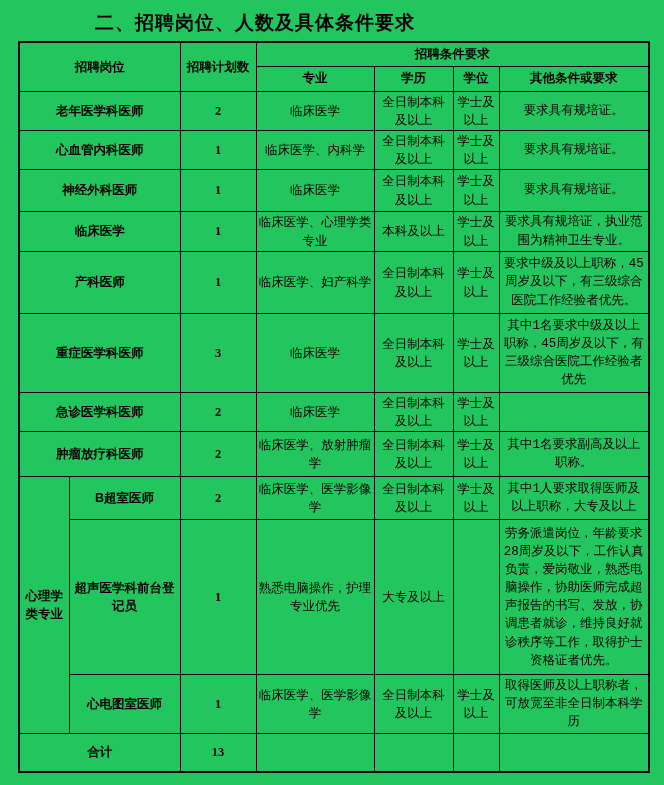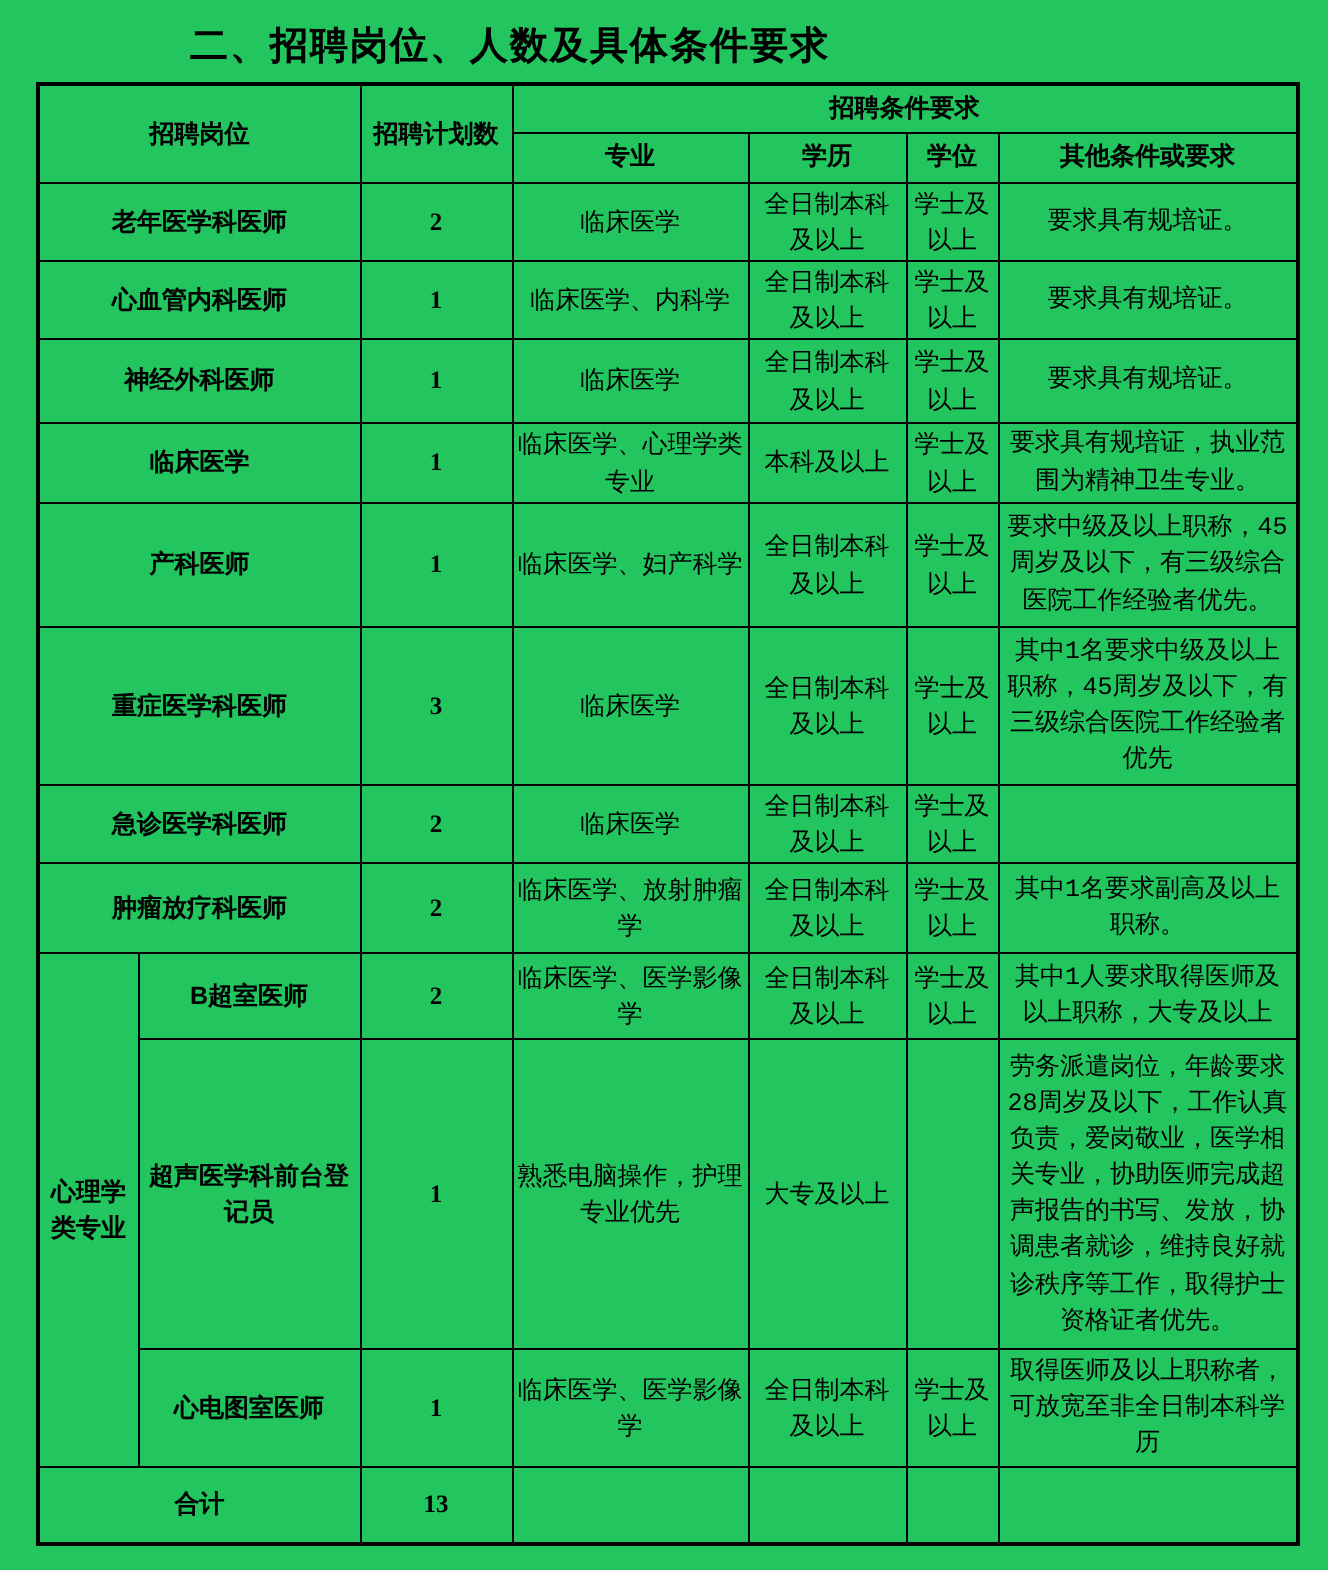--- a/index.html
+++ b/index.html
@@ -177,21 +177,21 @@
       <td>学士及以上</td>
       <td class="other">其中1人要求取得医师及以上职称，大专及以上</td>
     </tr>
 
     <tr style="height:155px">
       <td class="pos">超声医学科前台登记员</td>
       <td class="count">1</td>
       <td>熟悉电脑操作，护理专业优先</td>
       <td>大专及以上</td>
       <td></td>
-      <td class="other">劳务派遣岗位，年龄要求28周岁及以下，工作认真负责，爱岗敬业，医学相关专业，协助医师完成超声报告的书写、发放，协调患者就诊，维持良好就诊秩序等工作，取得护士资格证者优先。</td>
+      <td class="other">劳务派遣岗位，年龄要求28周岁及以下，工作认真负责，爱岗敬业，熟悉电脑操作，协助医师完成超声报告的书写、发放，协调患者就诊，维持良好就诊秩序等工作，取得护士资格证者优先。</td>
     </tr>
 
     <tr style="height:59px">
       <td class="pos">心电图室医师</td>
       <td class="count">1</td>
       <td>临床医学、医学影像学</td>
       <td>全日制本科及以上</td>
       <td>学士及以上</td>
       <td class="other">取得医师及以上职称者，可放宽至非全日制本科学历</td>
     </tr>

